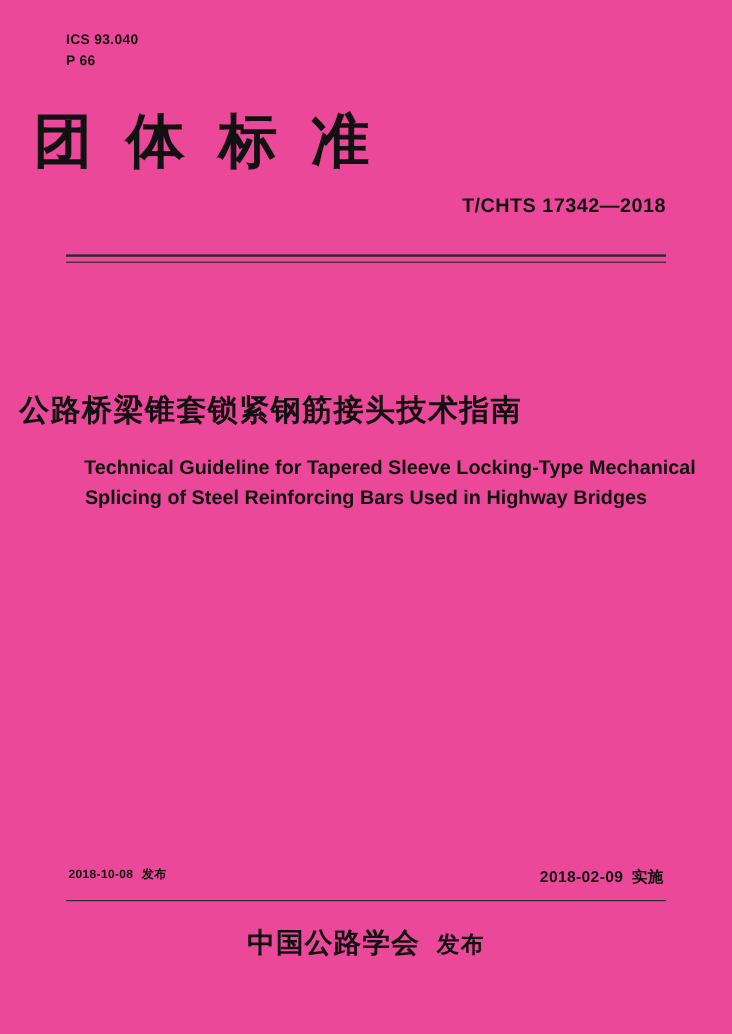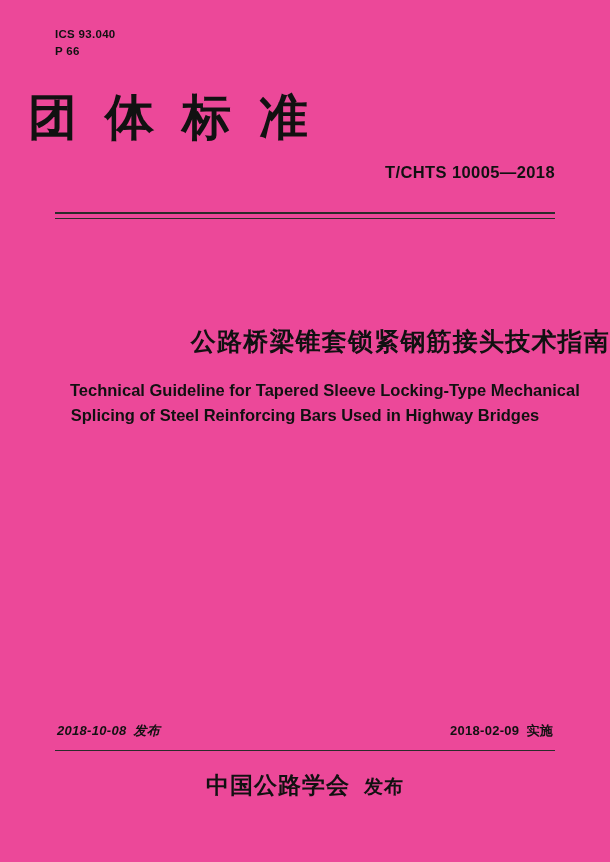--- a/index.html
+++ b/index.html
@@ -88,26 +88,27 @@
     top: 750px;
     border-top: 1.6px solid #2b2b2b;
   }
 
   
   .doc-title-cn {
     position: absolute;
     left: 0;
     right: 0;
     top: 325px;
-    text-align: right;
+    text-align: left;
     font-family: Liberation Mono, monospace;
     font-size: 25px;
     font-weight: bold;
     letter-spacing: 1.2px;
     color: #111;
+    padding-left: 16px;
   }
 
   
   .doc-title-en {
     position: absolute;
     left: 70px;
     right: 70px;
     top: 378px;
     text-align: center;
     font-family: Liberation Sans, sans-serif;
@@ -116,25 +117,24 @@
     line-height: 25px;
     color: #111;
   }
   .doc-title-en div { white-space: nowrap; }
 
   
   .date-left {
     position: absolute;
     left: 57px;
     top: 722px;
-    font-size: 13px;
+    font-size: 10px;
     font-weight: bold;
     letter-spacing: 0.3px;
     color: #111;
-    font-style: italic;
   }
   .date-right {
     position: absolute;
     right: 57px;
     top: 722px;
     font-size: 13px;
     font-weight: bold;
     letter-spacing: 0.3px;
     color: #111;
   }
@@ -169,21 +169,21 @@
 
 <div class="page">
 
   <div class="codes">
     <div>ICS 93.040</div>
     <div>P 66</div>
   </div>
 
   <div class="std-title">团体标准</div>
 
-  <div class="std-number">T/CHTS 10005—2018</div>
+  <div class="std-number">T/CHTS 17342—2018</div>
 
   <div class="rule-top"></div>
   <div class="rule-top2"></div>
 
   <div class="doc-title-cn">公路桥梁锥套锁紧钢筋接头技术指南</div>
 
   <div class="doc-title-en">
     <div>Technical Guideline for Tapered Sleeve Locking-Type Mechanical</div>
     <div>Splicing of Steel Reinforcing Bars Used in Highway Bridges</div>
   </div>

